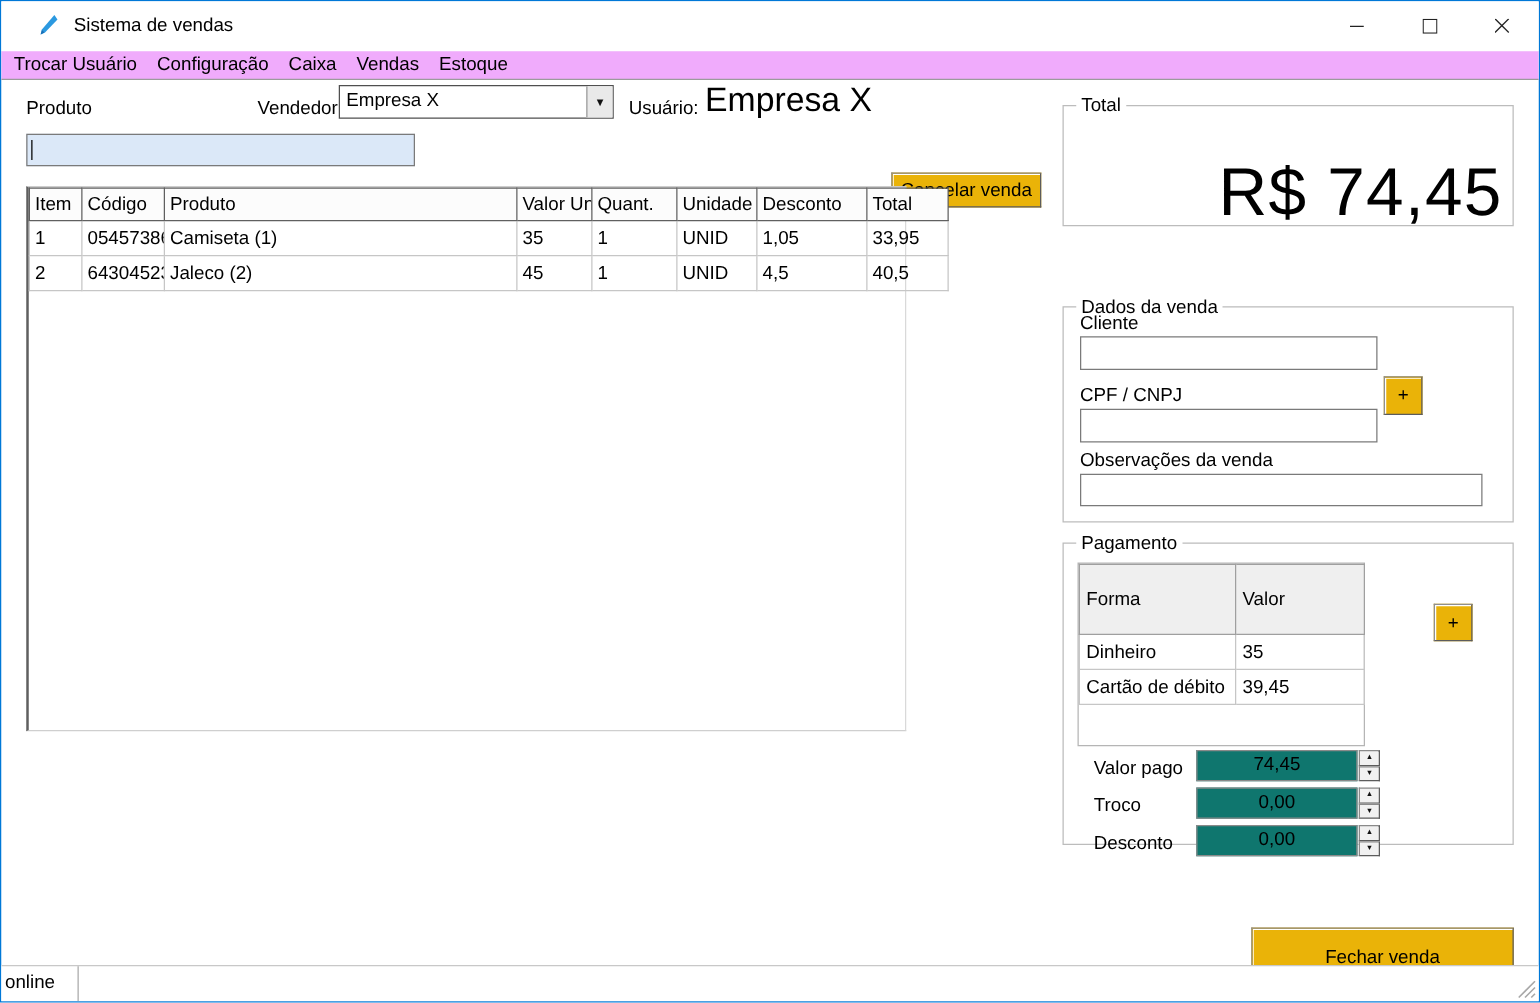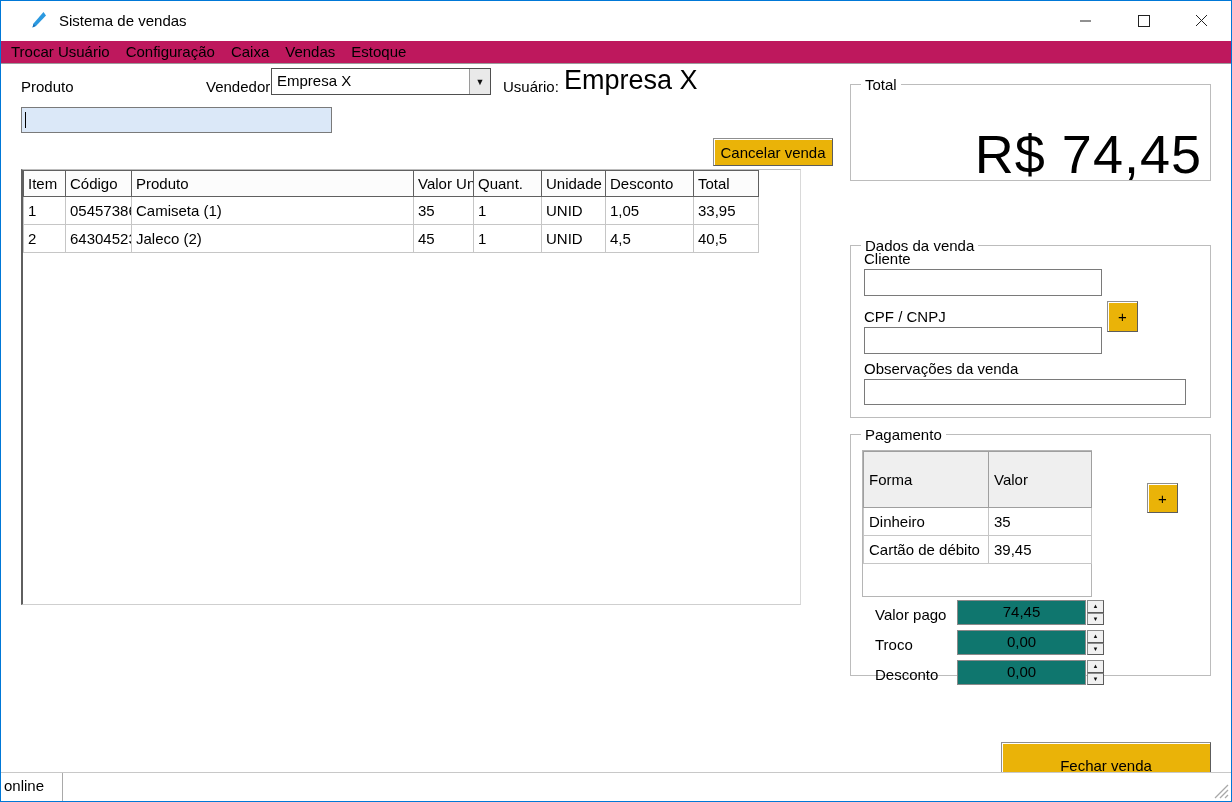--- a/index.html
+++ b/index.html
@@ -8,21 +8,21 @@
   .window { position:relative; width:1232px; height:802px; background:#fff; border:1px solid #0078d7; overflow:hidden; }
 
   
   .titlebar { position:absolute; top:0; left:0; right:0; height:40px; background:#fff; }
   .app-icon { position:absolute; left:27px; top:9px; width:20px; height:22px; }
   .title-text { position:absolute; left:58px; top:11px; font-size:15px; }
   .caption-buttons { position:absolute; right:0; top:0; height:40px; display:flex; }
   .cap-btn { width:58px; height:40px; display:flex; align-items:center; justify-content:center; cursor:default; }
 
   
-  .menubar { position:absolute; top:40px; left:0; right:0; height:23px; background:#be185d; border-bottom:1px solid #9b9b9b; display:flex; align-items:center; padding-left:2px; }
+  .menubar { position:absolute; top:40px; left:0; right:0; height:23px; background:#f0abfc; border-bottom:1px solid #9b9b9b; display:flex; align-items:center; padding-left:2px; }
   .menu-item { padding:0 8px; height:22px; line-height:22px; font-size:15px; }
 
   
   .lbl { position:absolute; font-size:15px; white-space:nowrap; }
   .tbox { position:absolute; background:#fff; border:1px solid #7a7a7a; font-size:15px; padding:2px 4px; font-family:"Liberation Sans",sans-serif; outline:none; }
   .btn3d { position:absolute; background:#eab308; border:1px solid #8f8f8f; border-right-color:#5c5c5c; border-bottom-color:#5c5c5c; box-shadow:inset 1px 1px 0 #ffffff; font-size:15px; font-family:"Liberation Sans",sans-serif; display:flex; align-items:center; justify-content:center; cursor:default;margin-top:33px; }
 
   
   .combo { position:absolute; left:270px; top:67px; width:220px; height:27px; border:1px solid #4f4f4f; background:#fff; display:flex; }
   .combo .txt { flex:1; padding:3px 5px; font-size:15px; overflow:hidden; white-space:nowrap; }
@@ -30,21 +30,21 @@
 
   
   .product-input { left:20px; top:106px; width:311px; height:26px; background:#dbe8f8; }
   .caret { position:absolute; left:24px; top:111px; width:1px; height:16px; background:#000; }
 
   
   .user-big { position:absolute; left:563px; top:64px; font-size:27px; }
 
   
   .grid-box { position:absolute; background:#fff; }
-  .items-grid { left:20px; top:168px; width:780px; height:436px; border-left:2px solid #5f5f5f; border-top:1px solid #bdbdbd; border-right:1px solid #d9d9d9; border-bottom:1px solid #cfcfcf; }
+  .items-grid { left:20px; top:148px; width:704px; height:436px; border-left:2px solid #5f5f5f; border-top:1px solid #bdbdbd; border-right:1px solid #d9d9d9; border-bottom:1px solid #cfcfcf; }
   .items-grid table { border-collapse:collapse; table-layout:fixed; width:735px; font-size:15px; }
   .items-grid th { border:1px solid #606060; background:#fcfcfc; font-weight:normal; text-align:left; padding:3px 4px; height:26px; overflow:hidden; white-space:nowrap; }
   .items-grid td { border:1px solid #c6c6c6; padding:4px 4px; height:28px; overflow:hidden; white-space:nowrap; }
 
   .pay-grid { left:11px; top:15px; width:230px; height:147px; border:1px solid #b5b5b5; position:absolute; background:#fff; }
   .pay-grid table { border-collapse:collapse; table-layout:fixed; width:228px; font-size:15px; }
   .pay-grid th { border:1px solid #9f9f9f; background:#efefef; font-weight:normal; text-align:left; padding:19px 5px; height:26px; }
   .pay-grid td { border:1px solid #c6c6c6; padding:4px 5px; height:28px; overflow:hidden; white-space:nowrap; }
 
   

